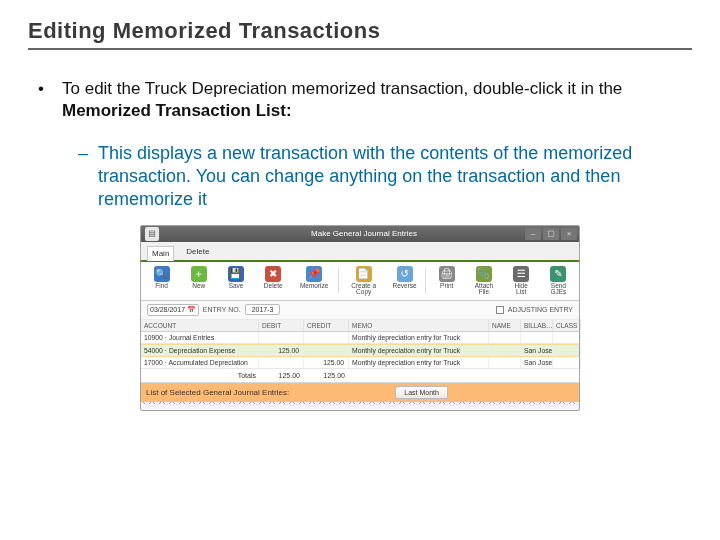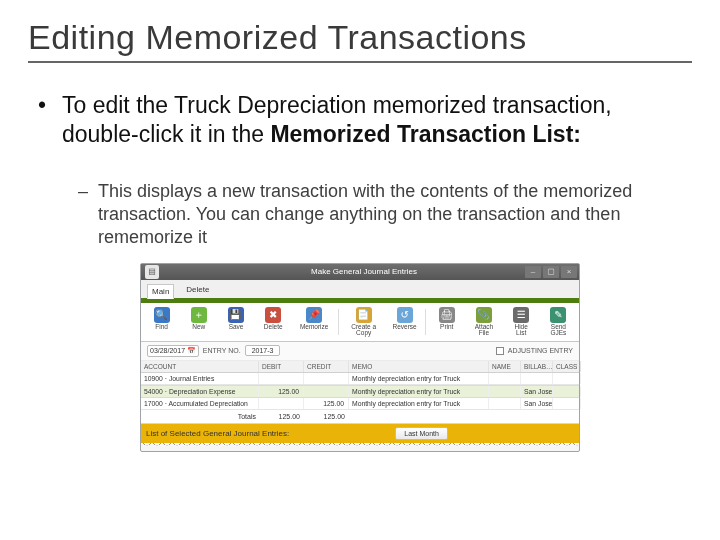--- a/index.html
+++ b/index.html
@@ -6,48 +6,48 @@
   body {
     width: 720px; height: 540px;
     background: #fff;
     font-family: Arial, Helvetica, sans-serif;
     position: relative;
     overflow: hidden;
   }
   .slide { padding: 18px 28px 0 28px; }
   .title {
     font-family: "Trebuchet MS", Arial, sans-serif;
-    font-size: 34px; font-weight: normal;
+    font-size: 22px; font-weight: bold;
     color: #3a3a3a;
     letter-spacing: 0.5px;
   }
   .hr { margin-top: 4px; height: 2px; background: #666; }
   .bullets { margin-top: 28px; padding-left: 10px; }
-  .b1 { font-size: 23px; color: #111; line-height: 1.28; padding-left: 24px; position: relative; }
+  .b1 { font-size: 17px; color: #111; line-height: 1.28; padding-left: 24px; position: relative; }
   .b1::before { content: "•"; position: absolute; left: 0; top: 0; }
-  .b2 { font-size: 18px; color: #404040; line-height: 1.28; margin-top: 30px; padding-left: 60px; position: relative; }
+  .b2 { font-size: 18px; color: #0369a1; line-height: 1.28; margin-top: 20px; padding-left: 60px; position: relative; }
   .b2::before { content: "–"; position: absolute; left: 40px; top: 0; }
   .bold { font-weight: bold; }
 
   .shot {
     width: 440px; margin: 14px auto 0 auto;
     border: 1px solid #9fa3a7; border-radius: 2px;
     background: #f6f6f6;
     font-size: 8px; color: #333;
   }
   .tbar {
     height: 16px; background: linear-gradient(#6f6f6f,#555);
     color: #fff; display: flex; align-items: center;
     position: relative; font-size: 8px;
   }
   .tbar .ticon { width: 14px; height: 14px; margin: 0 4px; background: #e7e7e7; border-radius: 2px; display:flex;align-items:center;justify-content:center;color:#555; }
   .tbar .ttitle { position:absolute; left:8px; right:0; text-align:center; }
   .tbar .wbtns { margin-left:auto; display:flex; gap:2px; padding-right:2px; }
   .tbar .wbtn { width:16px; height:12px; background:#777; border-radius:1px; display:flex;align-items:center;justify-content:center;color:#ddd; }
-  .tabs { display:flex; gap:8px; padding:3px 6px 0 6px; border-bottom:5px solid #4d7c0f; background:#f0f0f0;}
+  .tabs { display:flex; gap:8px; padding:3px 6px 0 6px; border-bottom:2px solid #4d7c0f; background:#f0f0f0;}
   .tab { font-size:8px; color:#333; padding:2px 4px; }
   .tab.active { background:#fff; border:1px solid #c7c7c7; border-bottom:1px solid #fff; position:relative; top:1px;}
   .ribbon { display:flex; padding:4px 4px; gap:4px; background:#fff; border-bottom:1px solid #c7c7c7;}
   .ritem { width:36px; display:flex; flex-direction:column; align-items:center; gap:1px; }
   .ritem.wide { width:44px; }
   .ricon { width:16px; height:16px; border-radius:3px; display:flex;align-items:center;justify-content:center;font-size:10px;color:#fff; }
   .rlabel { font-size:6.5px; text-align:center; line-height:1; color:#444; white-space:pre-line;}
   .sep { width:1px; background:#ddd; margin:2px 0;}
   .formrow { display:flex; align-items:center; gap:4px; padding:3px 6px; border-bottom:1px solid #ebebeb; background:#fafafa;}
   .datefield { background:#fff; border:1px solid #bbb; border-radius:2px; padding:1px 2px; display:flex;align-items:center; gap:2px; font-size:7px;}
@@ -57,21 +57,21 @@
   .colhdr { display:grid; grid-template-columns: 118px 45px 45px 140px 32px 32px 28px; background:#f1f1f1; border-bottom:1px solid #d0d0d0;}
   .colhdr div { font-size:6.5px; color:#555; padding:2px 3px; border-right:1px solid #e2e2e2; white-space:nowrap;}
   .row { display:grid; grid-template-columns: 118px 45px 45px 140px 32px 32px 28px; border-bottom:1px solid #e6e6e6; background:#fff;}
   .row div { font-size:6.8px; color:#333; padding:2px 3px; border-right:1px solid #eee; white-space:nowrap; overflow:hidden;}
   .row .r { text-align:right; padding-right:4px;}
   .row.hilite { background: #e9f1d8; border-top:1px solid #f6da96; border-bottom:1px solid #f6da96;}
   .totals { display:grid; grid-template-columns: 118px 45px 45px 1fr; background:#fff; border-bottom:1px solid #d7d7d7;}
   .totals div { font-size:7px; padding:3px 3px;}
   .totals .lab { text-align:right; color:#333;}
   .totals .val { text-align:right; color:#333; padding-right:4px;}
-  .footer { display:flex; align-items:center; justify-content:space-between; padding:3px 5px; background:#eab308;}
+  .footer { display:flex; align-items:center; justify-content:space-between; padding:3px 5px; background:#fdba74;}
   .footbtn { border:1px solid #bbb; background:linear-gradient(#fff,#e9e9e9); padding:2px 8px; font-size:7px; border-radius:2px;}
   .tornedge {
     height: 8px;
     background:
       radial-gradient(circle at 6px -2px, transparent 4px, #777 4.2px, transparent 4.6px) repeat-x;
     background-size: 10px 8px;
     filter: blur(.3px);
   }
   .ln { display:inline; }
   .corner {

